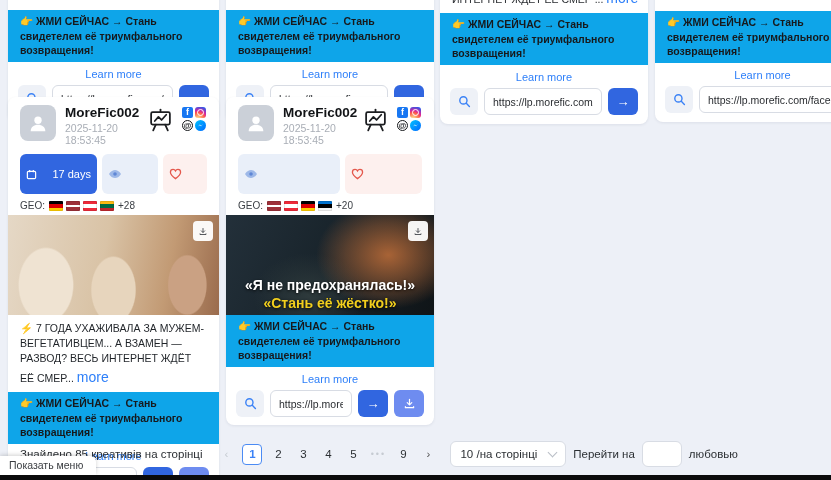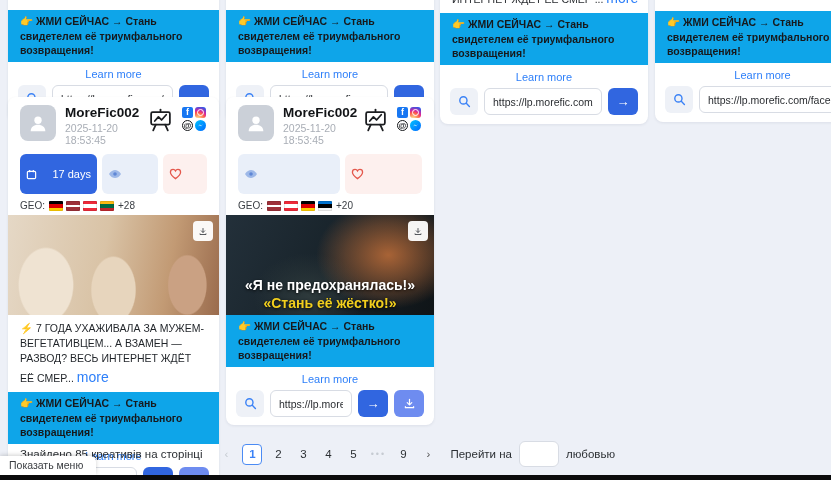--- a/index.html
+++ b/index.html
@@ -69,21 +69,21 @@
   .more{color:#2d7ff9;font-size:14px;cursor:pointer}
 
   .pagebar{position:absolute;left:20px;top:441px;display:flex;align-items:center;gap:7px;font-size:11.5px;color:#2b2f33;white-space:nowrap}
   .pgitem{min-width:18px;height:19px;line-height:19px;text-align:center;cursor:pointer}
   .pgactive{border:1px solid #4b8bf4;border-radius:4px;color:#3b82f6;background:#fff;font-weight:bold}
   .pgprev{color:#c6cbd2}
   .pgnext{color:#555}
   .pgdots{color:#c6cbd2;letter-spacing:2px;font-size:9px}
   .pgsel{height:24px;border:1px solid #d8dce4;border-radius:6px;background:#fff;display:flex;align-items:center;gap:12px;padding:0 9px;margin-left:6px;cursor:pointer}
   .chev{width:6px;height:6px;border-right:1.4px solid #b9bec6;border-bottom:1.4px solid #b9bec6;transform:rotate(45deg);margin-top:-3px}
-  .goto-label{margin-left:6px}
+  .goto-label{}
   .goto-input{width:34px;height:22px;border:1px solid #d8dce4;border-radius:6px;background:#fff}
 
   .menu-tab{position:absolute;left:0;bottom:5px;background:#fff;padding:3px 13px 4px 9px;font-size:10.5px;color:#3a3d41;border-radius:0 6px 0 0;box-shadow:0 -1px 4px rgba(0,0,0,.18);cursor:pointer}
   .bottombar{position:absolute;left:0;bottom:0;width:831px;height:5px;background:#0b0b0c}
 </style>
 </head>
 <body>
 
 <div class="card card-t" style="left:8px;width:211px;top:-14px;padding-top:24px">
   <div class="adtitle">👉 ЖМИ СЕЙЧАС → Стань свидетелем её триумфального возвращения!</div>
@@ -347,19 +347,23 @@
   <span style="margin-right:8px">Знайдено 85 креативів на сторінці</span>
   <span class="pgitem pgprev">‹</span>
   <span class="pgitem pgactive">1</span>
   <span class="pgitem">2</span>
   <span class="pgitem">3</span>
   <span class="pgitem">4</span>
   <span class="pgitem">5</span>
   <span class="pgitem pgdots">•••</span>
   <span class="pgitem">9</span>
   <span class="pgitem pgnext">›</span>
+  <span class="pgsel">
+    <span>10 /на сторінці</span>
+    <span class="chev"></span>
+  </span>
   <span class="goto-label">Перейти на</span>
   <input class="goto-input" value="" style="">
   <span>любовью</span>
 </div>
 
 <div class="menu-tab">Показать меню</div>
 <div class="bottombar"></div>
 
 </body></html>

